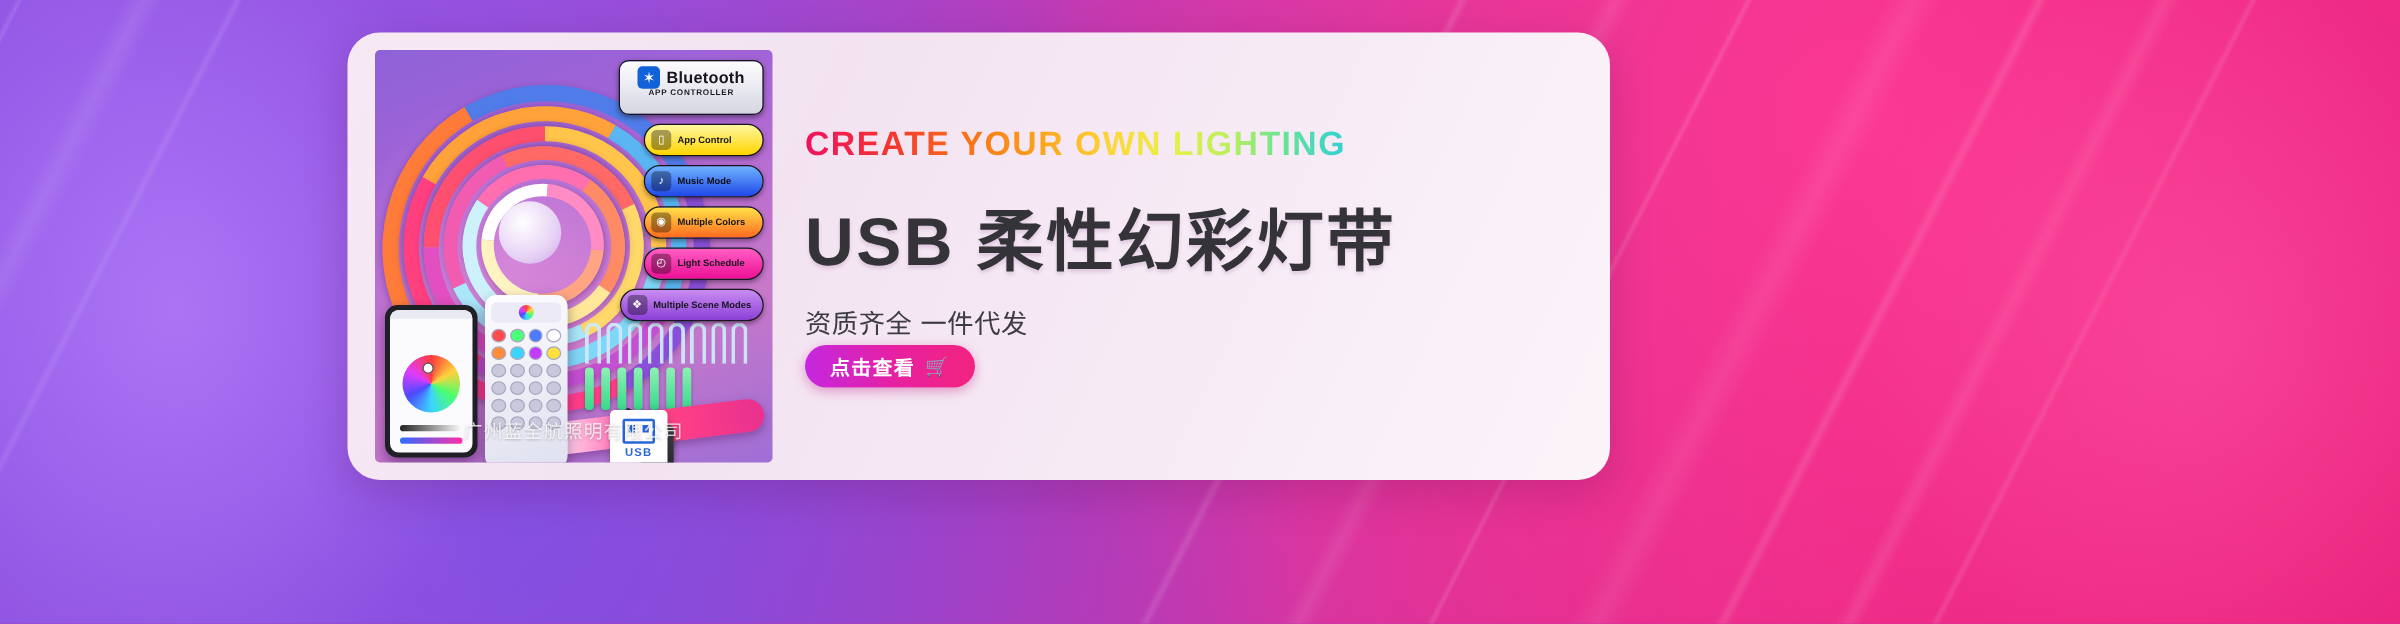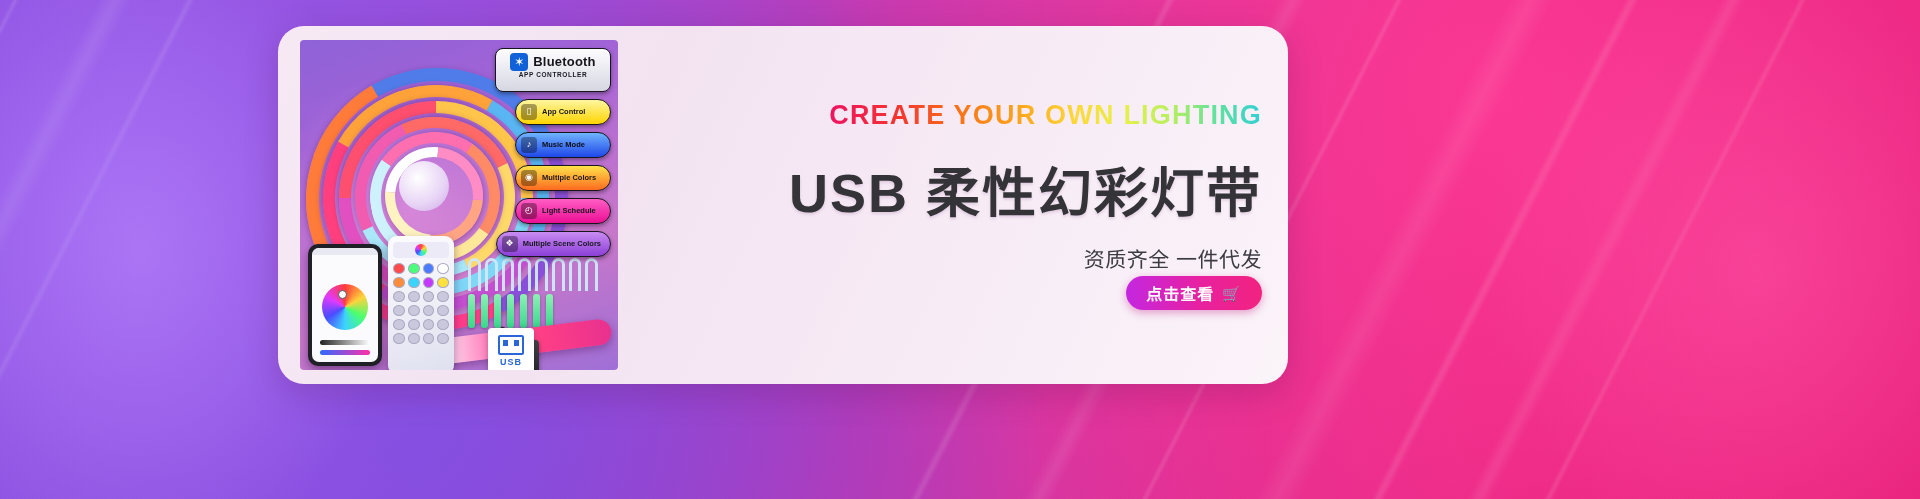--- a/index.html
+++ b/index.html
@@ -167,21 +167,21 @@
   .bt-main{font-size:13px;font-weight:700;color:#15151b;letter-spacing:.2px;}
   .bt-sub{font-size:6.5px;font-weight:700;color:#1a1a22;letter-spacing:.6px;}
   .b-app{background:linear-gradient(180deg,#fff6a0,#ffd400);}
   .b-music{background:linear-gradient(180deg,#6fb4ff,#1f47e8);color:#0d0d14;}
   .b-colors{background:linear-gradient(180deg,#ffe24a,#ff6a1f);}
   .b-sched{background:linear-gradient(180deg,#ff5ec4,#ec0f95);}
   .b-scene{background:linear-gradient(180deg,#c98cf2,#8b3fd6);}
 
   
   .copy{flex:1;position:relative;display:flex;flex-direction:column;
-    align-items:flex-end;justify-content:center;padding:4px 26px;box-sizing:border-box;}
+    align-items:flex-start;justify-content:center;padding:4px 26px;box-sizing:border-box;}
   .kicker{
     font-size:27px;font-weight:800;letter-spacing:1.2px;white-space:nowrap;
     background:linear-gradient(90deg,#ef1260 0%,#f5352f 16%,#f97218 30%,#fba61b 44%,#fcd83b 57%,#e7f04a 68%,#b7ef5f 79%,#63e29a 89%,#31cfd6 100%);
     -webkit-background-clip:text;background-clip:text;color:transparent;
     margin-bottom:18px;
   }
   .title{
     font-size:54px;font-weight:800;color:#333338;letter-spacing:2px;white-space:nowrap;
     text-shadow:0 2px 3px rgba(120,60,130,.18);margin-bottom:16px;
   }
@@ -301,20 +301,21 @@
             <div class="rem-btn"></div>
             <div class="rem-btn"></div>
         </div>
       </div>
 
       <div class="usb-box">
         <div class="usb-ico"></div>
         <div class="usb-txt">USB</div>
       </div>
 
+      <div class="watermark">广州蓝全航照明有限公司</div>
 
       <div class="badges">
 
         <div class="badge bt">
           <div class="bt-row">
             <span class="bt-sym">✶</span>
             <span class="bt-main">Bluetooth</span>
           </div>
           <div class="bt-sub">APP CONTROLLER</div>
         </div>
@@ -334,21 +335,21 @@
           <span>Multiple Colors</span>
         </div>
 
         <div class="badge b-sched">
           <span class="b-ico">◴</span>
           <span>Light Schedule</span>
         </div>
 
         <div class="badge b-scene">
           <span class="b-ico">❖</span>
-          <span>Multiple Scene Colors</span>
+          <span>Multiple Scene Modes</span>
         </div>
 
       </div>
     </div>
 
     <div class="copy">
       <div class="kicker">CREATE YOUR OWN LIGHTING</div>
       <div class="title">USB 柔性幻彩灯带</div>
       <div class="sub2">资质齐全 一件代发</div>
       <button class="cta">

